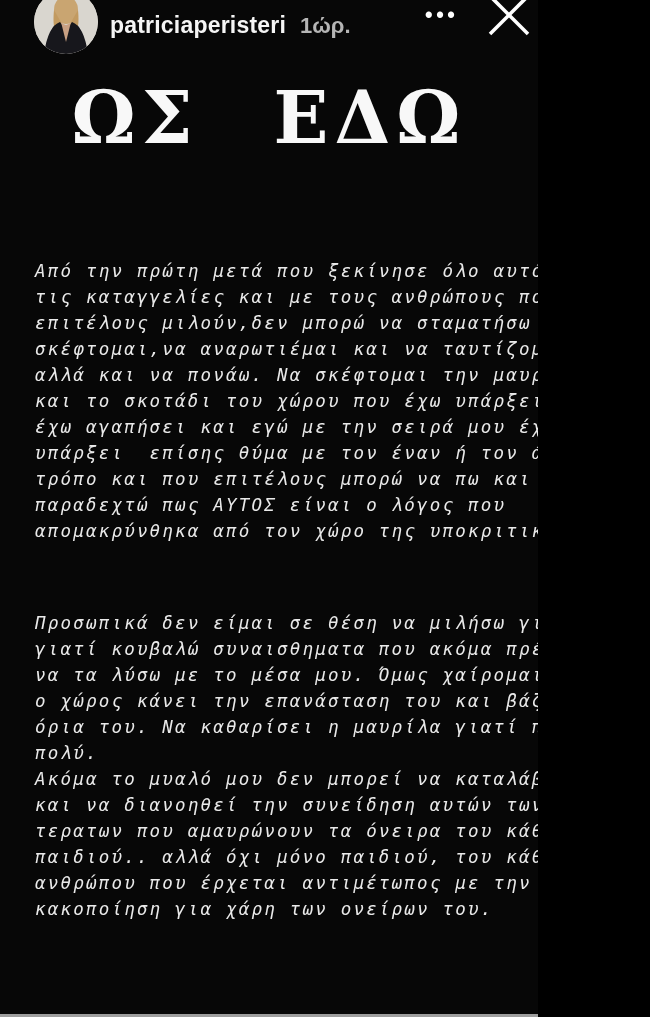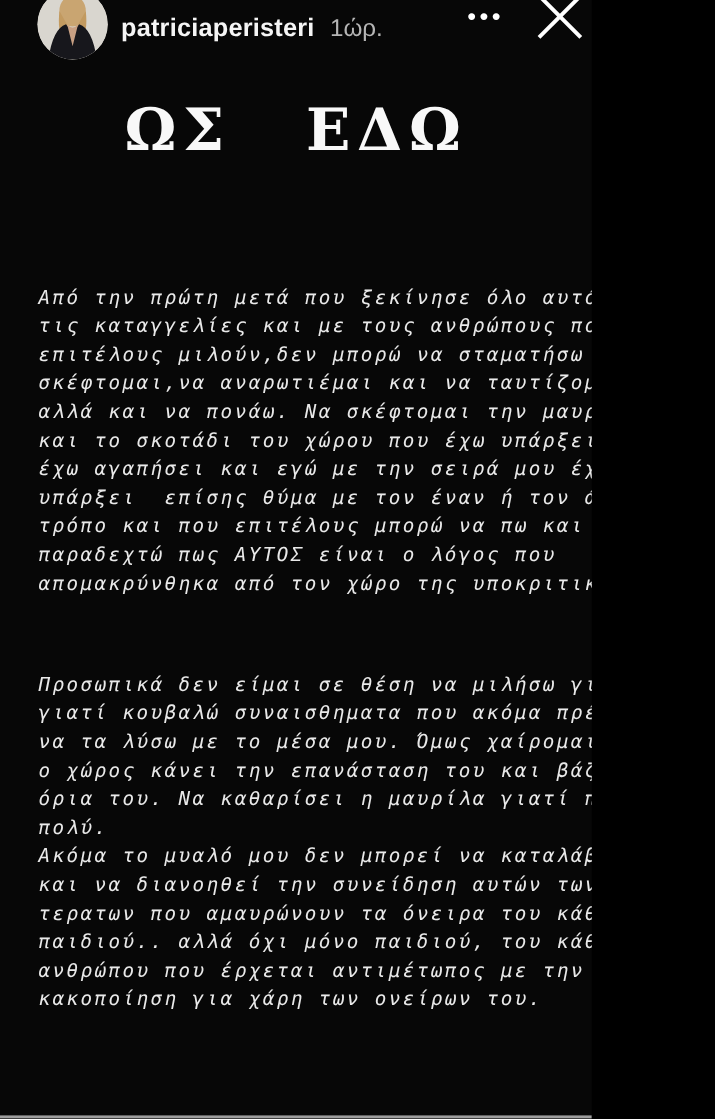--- a/index.html
+++ b/index.html
@@ -13,37 +13,37 @@
   .avatar {
     position:absolute; left:34px; top:-10px; width:64px; height:64px;
     border-radius:50%; overflow:hidden; background:#d9d6cf; cursor:pointer;
   }
   .avatar svg { display:block; width:64px; height:64px; }
   .user-row {
     position:absolute; left:110px; top:12px;
     display:flex; align-items:baseline; gap:14px; white-space:nowrap;
   }
   .username { color:#f5f5f5; font-size:23px; font-weight:bold; letter-spacing:.2px; cursor:pointer; }
-  .timestamp { color:#b5b5b5; font-size:22px; font-weight:normal; }
+  .timestamp { color:#b5b5b5; font-size:22px; font-weight:bold; }
   .more-btn {
     position:absolute; right:76px; top:0px; background:none; border:none; padding:4px;
     color:#ffffff; font-size:23px; letter-spacing:3px; line-height:1; cursor:pointer;
     font-family:"Liberation Sans", sans-serif;
   }
   .close-btn {
     position:absolute; right:2px; top:-12px; width:54px; height:54px;
     background:none; border:none; padding:0; cursor:pointer;
   }
   .close-btn svg { display:block; width:54px; height:54px; }
   
   .title {
     position:absolute; top:66px; left:0; width:100%; margin:0;
     text-align:center; color:#f8f8f8;
     font-family:"DejaVu Serif", serif; font-weight:bold;
-    font-size:53px; line-height:104px; letter-spacing:6px; word-spacing:44px;
+    font-size:72px; line-height:104px; letter-spacing:6px; word-spacing:44px;
   }
   
   .story-text {
     position:absolute; top:206px; left:35px; width:592px;
     color:#e9e9e9;
     font-family:"DejaVu Sans Mono", monospace;
     font-size:17.5px; line-height:26px; letter-spacing:2.2px;
     white-space:pre-wrap;
   }
   .story-text p { margin:0 0 14px 0;font-style:italic; }

